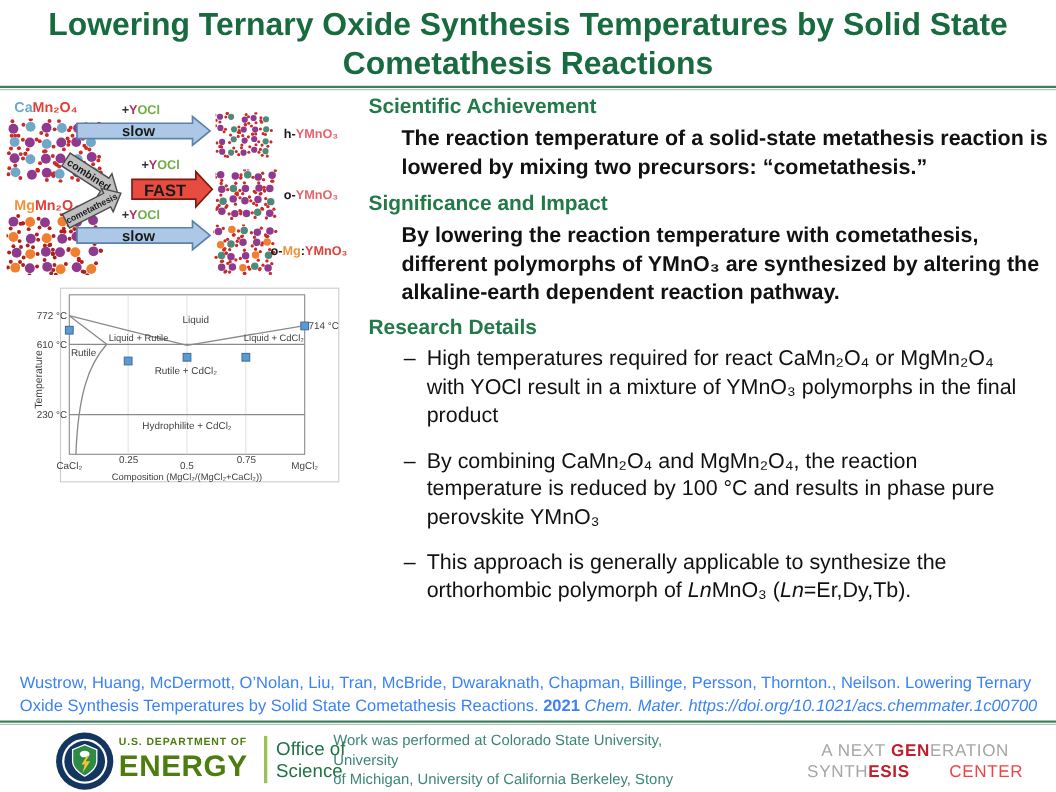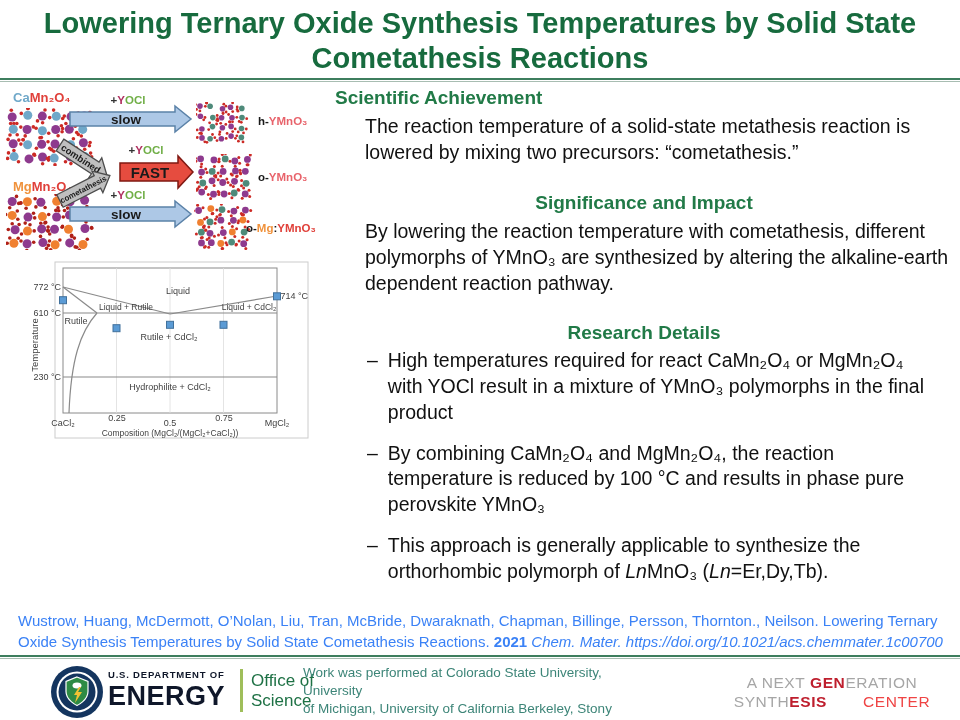--- a/index.html
+++ b/index.html
@@ -5,30 +5,30 @@
   html,body{margin:0;padding:0;background:#fff;}
   .slide{position:relative;width:960px;height:720px;background:#ffffff;overflow:hidden;
          font-family:"Liberation Sans",sans-serif;color:#111;}
   .title{position:absolute;top:6px;left:30px;width:900px;text-align:center;
          font-size:29px;font-weight:bold;color:#176B3E;line-height:1.22;}
   .sep{position:absolute;left:0;width:960px;}
   .sep .a{height:2px;background:#3E7E5E;}
   .sep .b{height:1px;background:#A8BDB2;margin-top:1px;}
   .rightcol{position:absolute;left:335px;top:87px;width:618px;}
   .rightcol h2{font-size:19px;font-weight:bold;color:#217A47;margin:0 0 5px 0;line-height:1.12;}
-  .rightcol h2.gap{margin-top:26px;text-align:center;}
-  .rightcol p.body{font-size:19.5px;font-weight:normal;color:#111;margin:0 0 7px 30px;
+  .rightcol h2.gap{margin-top:9px;}
+  .rightcol p.body{font-size:19.5px;font-weight:bold;color:#111;margin:0 0 7px 30px;
                    line-height:1.34;width:588px;}
   .bullet{display:flex;font-size:19.5px;color:#111;margin:3px 0 15px 32px;line-height:1.32;width:566px;}
   .bullet .dash{margin-right:10px;flex:0 0 auto;}
   .caption{position:absolute;left:12px;top:449px;width:314px;font-size:15.5px;
            color:#222;line-height:1.32;}
   .citation{position:absolute;left:18px;top:611px;width:934px;font-size:15px;
             color:#3b82f6;line-height:1.38;}
-  .doe-text{position:absolute;left:108px;top:669px;color:#0f172a;}
+  .doe-text{position:absolute;left:108px;top:669px;color:#4d7c0f;}
   .doe-dept{font-size:9.5px;font-weight:bold;letter-spacing:0.8px;}
   .doe-energy{font-size:27px;font-weight:bold;letter-spacing:0.5px;margin-top:1px;}
   .office-sep{position:absolute;left:240px;top:669px;width:3px;height:43px;background:#9FBE5A;}
   .office{position:absolute;left:251px;top:671px;font-size:17px;color:#1E7145;line-height:1.18;}
   .performed{position:absolute;left:303px;top:664px;width:330px;font-size:13.5px;
              color:#3D8578;line-height:1.35;}
   .genesis{position:absolute;left:718px;top:673px;width:228px;font-size:15.5px;
            letter-spacing:0.6px;line-height:1.25;text-align:center;color:#A6A6A6;}
   svg text{font-family:"Liberation Sans",sans-serif;}
 </style>

